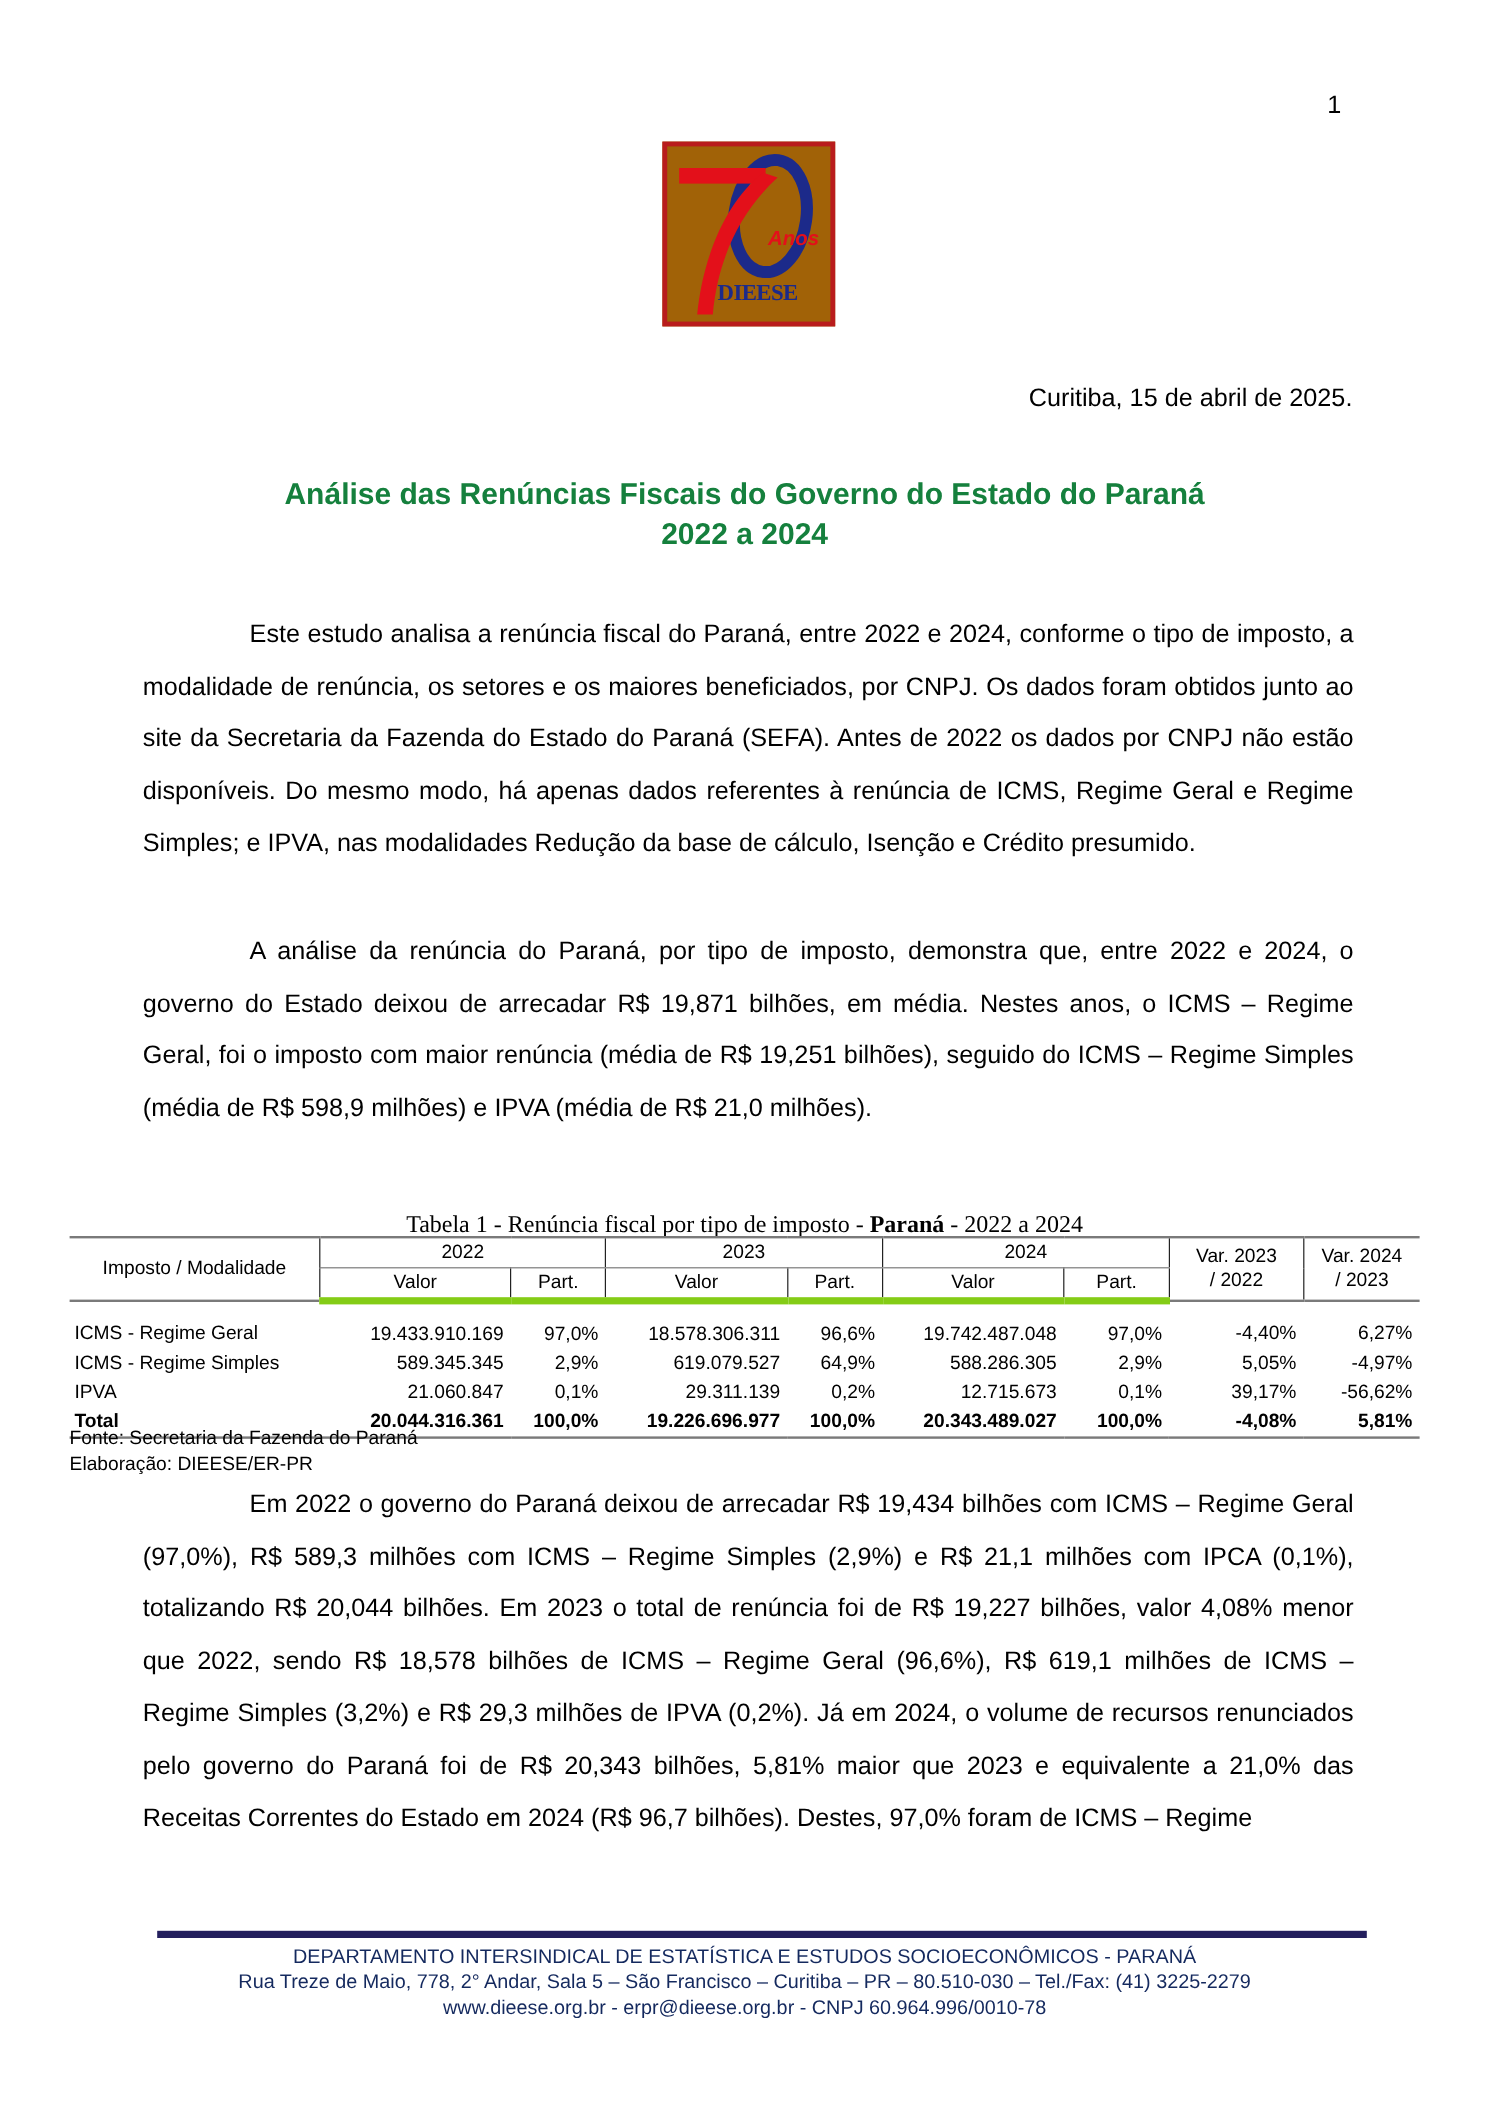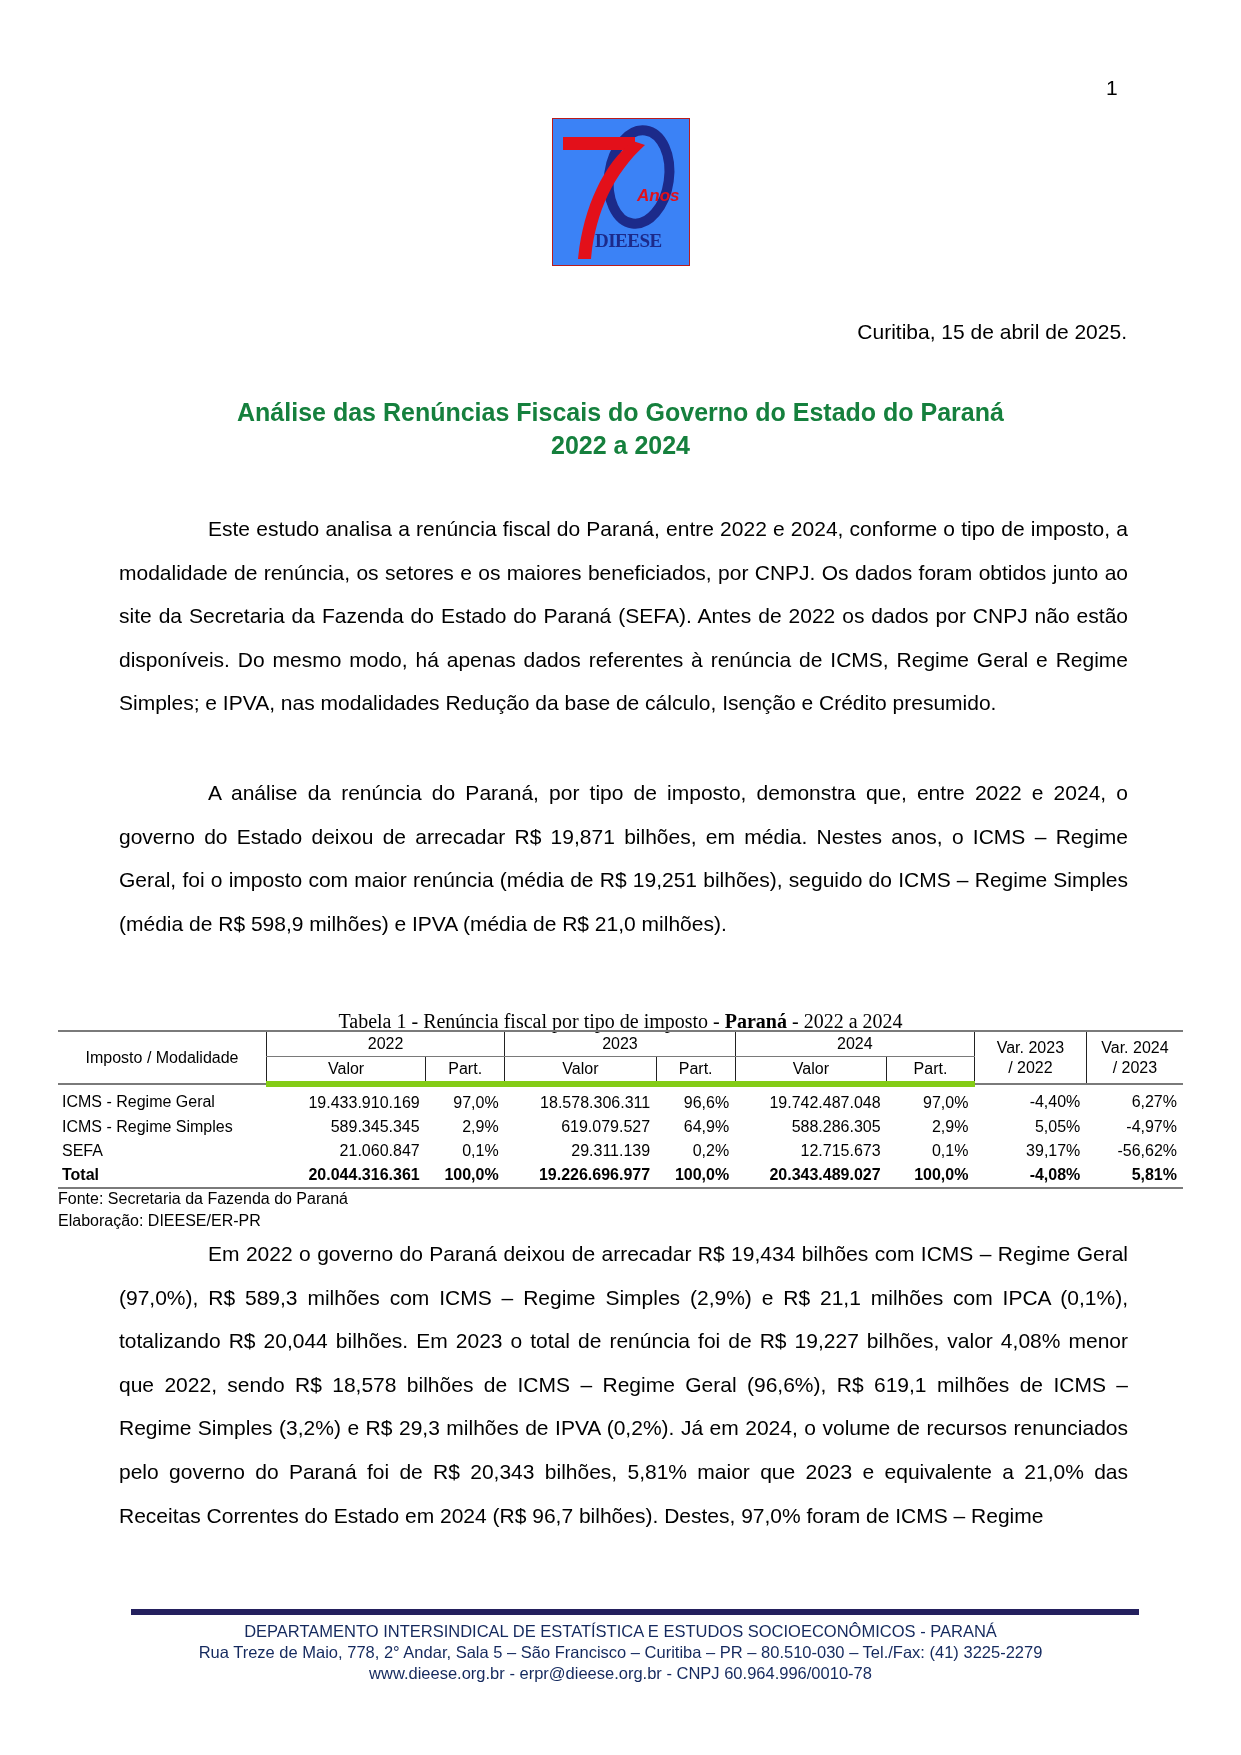--- a/index.html
+++ b/index.html
@@ -3,21 +3,21 @@
 <meta charset="utf-8">
 <style>
   html, body { margin: 0; padding: 0; background: #ffffff; }
   body { width: 1241px; height: 1755px; position: relative; overflow: hidden;
          font-family: "Liberation Sans", sans-serif; color: #000; }
   .abs { position: absolute; }
 
   #page-number { left: 1106px; top: 76px; font-size: 21px; }
 
   #logo { left: 552px; top: 118px; width: 136px; height: 146px;
-          border: 1px solid #b91c1c; background: #3b82f6; }
+          border: 4px solid #b91c1c; background: #a16207; }
   #logo svg { display: block; }
 
   #date { right: 114px; top: 320px; font-size: 21px; }
 
   #title { left: 0; width: 1241px; top: 396px; text-align: center;
            font-size: 25px; font-weight: bold; color: #15803d; line-height: 33px; }
 
   .para { position: absolute; left: 119px; width: 1009px; font-size: 21px;
           line-height: 43.6px; text-align: justify; text-indent: 89px; margin: 0; }
   #p1 { top: 507px; }
@@ -29,21 +29,21 @@
   #fiscal-table { position: absolute; left: 58px; top: 1030px; width: 1125px;
                   border-collapse: collapse; font-size: 16px; }
   #fiscal-table th { font-weight: normal; text-align: center; padding: 0 4px; height: 24px; }
   #fiscal-table td { padding: 0 6px; height: 24px; text-align: right; white-space: nowrap; }
   #fiscal-table td.label { text-align: left; padding-left: 4px; }
   #fiscal-table thead tr:first-child th { border-top: 2px solid #7a7a7a; }
   #fiscal-table thead tr:last-child th { border-bottom: 6px solid #84cc16; margin-top: 37px; }
   #fiscal-table th.rowspan-head { border-bottom: 2px solid #7a7a7a; }
   #fiscal-table .vl { border-left: 1px solid #222; }
   #fiscal-table .year-head { border-bottom: 1px solid #7a7a7a; }
-  #fiscal-table tbody tr:first-child td { padding-top: 4px; }
+  #fiscal-table tbody tr:first-child td { padding-top: 14px; }
   #fiscal-table tr.total td { font-weight: bold; border-bottom: 2px solid #7a7a7a; }
   #fiscal-table .var-head { line-height: 20px; }
 
   #source { left: 58px; top: 1188px; font-size: 16px; line-height: 22px; }
 
   #footer-rule { left: 131px; top: 1609px; width: 1008px; height: 6px; background: #24205e; }
   #footer { left: 0; width: 1241px; top: 1621px; text-align: center; color: #14295e;
             font-size: 16.5px; line-height: 21px; }
   #footer .org { font-weight: normal; }
 </style>
@@ -121,21 +121,21 @@
       <td>589.345.345</td>
       <td>2,9%</td>
       <td>619.079.527</td>
       <td>64,9%</td>
       <td>588.286.305</td>
       <td>2,9%</td>
       <td>5,05%</td>
       <td>-4,97%</td>
     </tr>
     <tr>
-      <td class="label">SEFA</td>
+      <td class="label">IPVA</td>
       <td>21.060.847</td>
       <td>0,1%</td>
       <td>29.311.139</td>
       <td>0,2%</td>
       <td>12.715.673</td>
       <td>0,1%</td>
       <td>39,17%</td>
       <td>-56,62%</td>
     </tr>
     <tr class="total">

